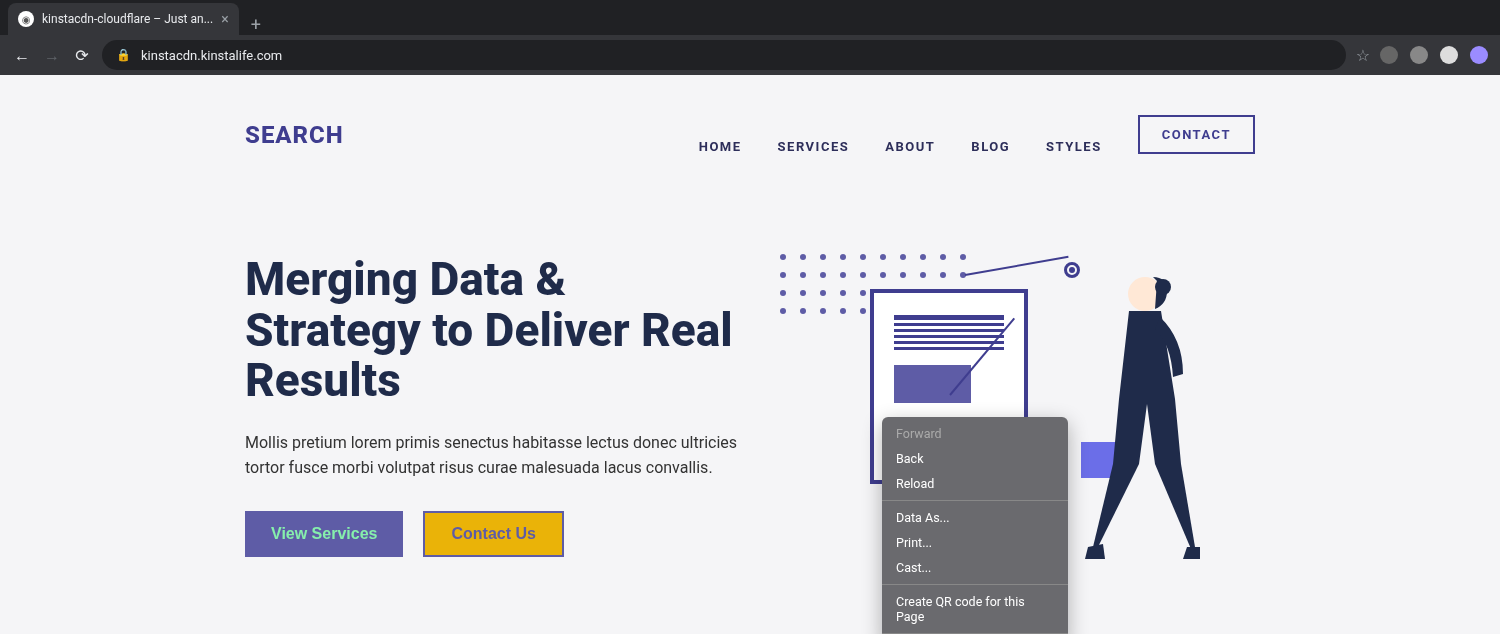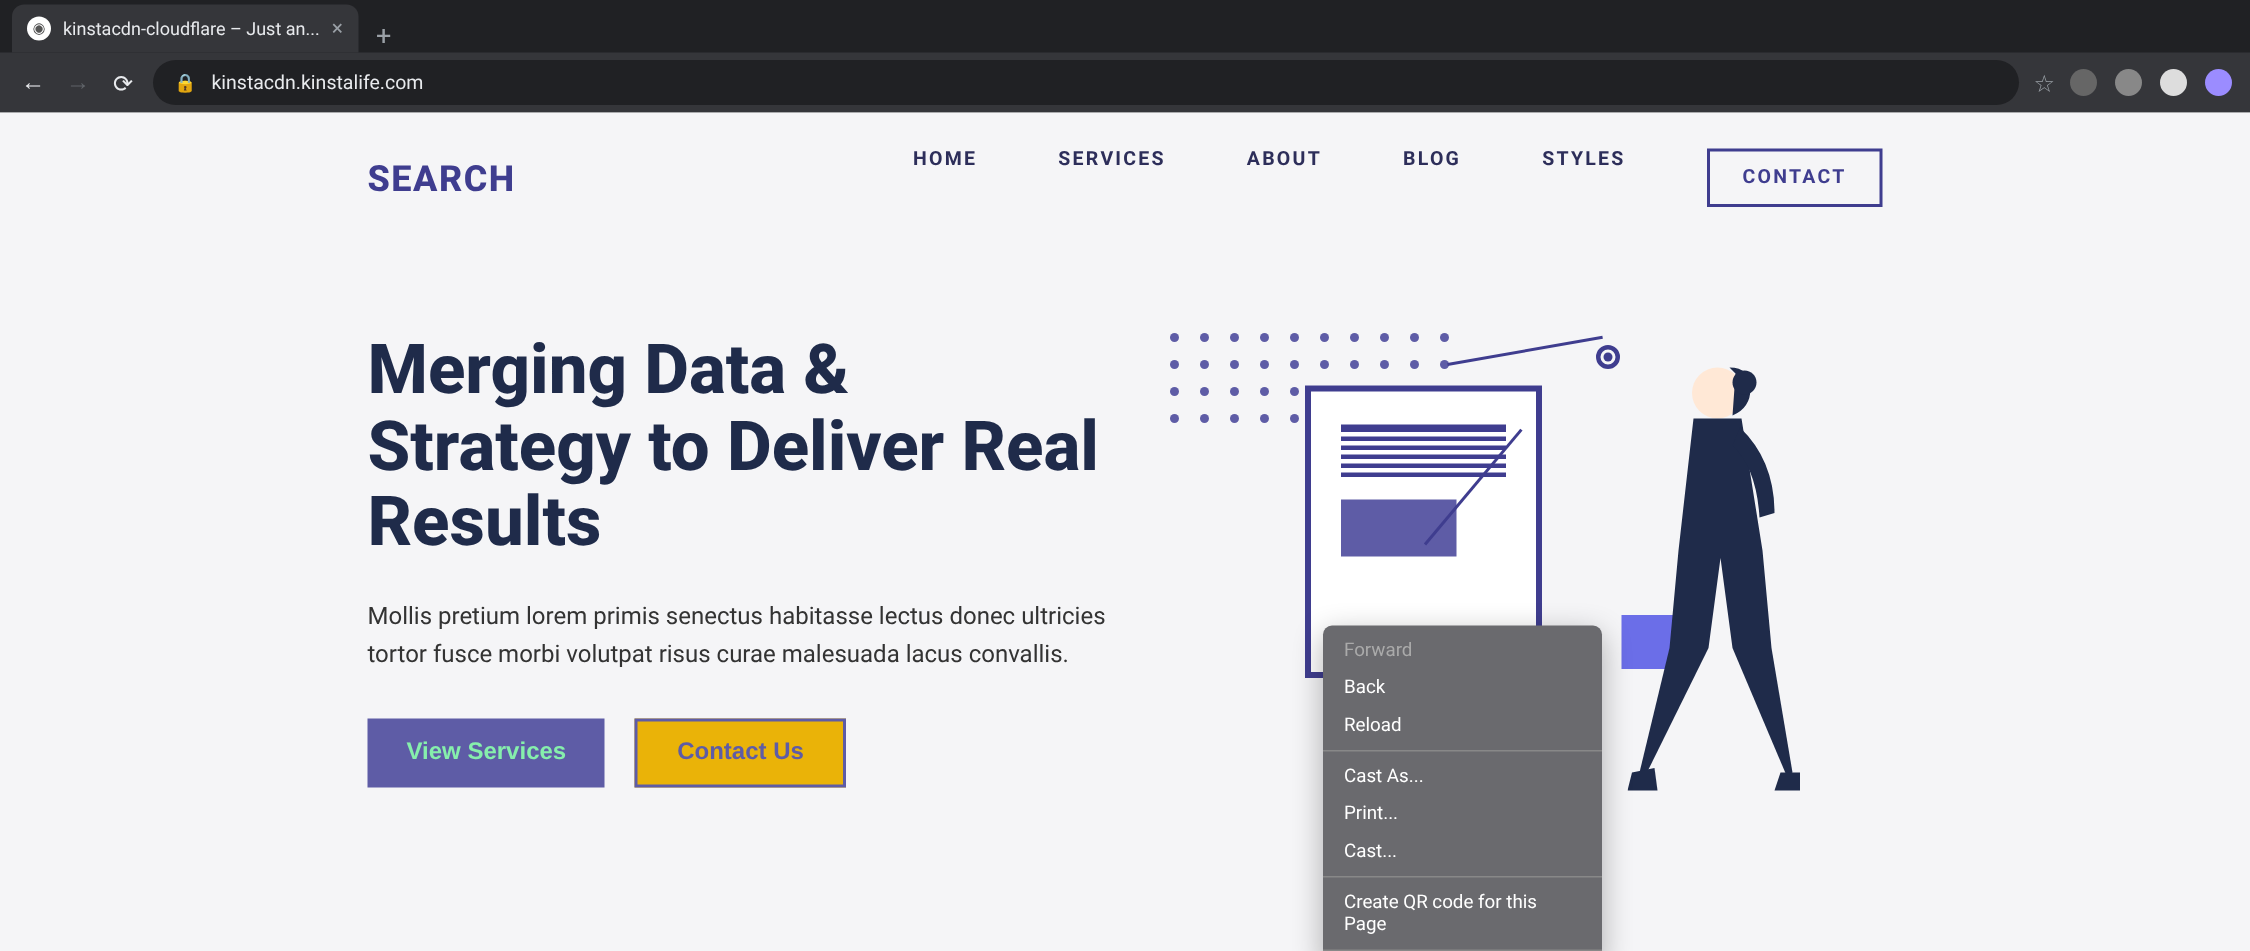--- a/index.html
+++ b/index.html
@@ -19,23 +19,23 @@
     .nav-btn.disabled { color: #5f6368; }
     .address-bar { flex: 1; background: #202124; border-radius: 20px; height: 30px; display: flex; align-items: center; padding: 0 14px; gap: 10px; color: #e8eaed; font-size: 13px; }
     .lock-icon { color: #9aa0a6; font-size: 12px; }
     .ext-icons { display: flex; gap: 12px; align-items: center; }
     .ext-icon { width: 18px; height: 18px; border-radius: 50%; }
     
     
     .page { background: #f5f5f7; height: calc(634px - 75px); position: relative; }
     .container { max-width: 1050px; margin: 0 auto; padding: 0 20px; }
     
-    .site-header { display: flex; align-items: center; justify-content: space-between; padding: 24px 0; }
+    .site-header { display: flex; align-items: center; justify-content: space-between; padding: 40px 0; }
     .logo { font-weight: 800; font-size: 24px; letter-spacing: 1px; color: #3f3d8f; }
-    .nav { display: flex; align-items: flex-start; gap: 54px; }
+    .nav { display: flex; align-items: flex-end; gap: 36px; }
     .nav-link { font-size: 13px; font-weight: 700; letter-spacing: 1.5px; color: #2d2e5a; cursor: pointer; }
     .nav-cta { border: 2px solid #3f3d8f; padding: 10px 22px; color: #3f3d8f; }
     
     .hero { display: flex; padding-top: 60px; }
     .hero-left { flex: 1; max-width: 560px; }
     .hero-title { font-size: 46px; font-weight: 800; color: #1f2b4a; line-height: 1.1; margin-bottom: 24px; }
     .hero-desc { font-size: 16px; color: #333; line-height: 1.6; margin-bottom: 30px; max-width: 510px; }
     .hero-buttons { display: flex; gap: 20px; }
     .btn-primary { background: #5e5ca6; color: #86efac; padding: 14px 26px; font-weight: 700; font-size: 16px; border: none; cursor: pointer; }
     .btn-secondary { background: #eab308; border: 2px solid #5e5ca6; color: #5e5ca6; padding: 12px 26px; font-weight: 700; font-size: 16px; cursor: pointer; }
@@ -192,21 +192,21 @@
         </div>
       </div>
     </div>
   </div>
 
   <div class="context-menu">
     <div class="menu-item disabled">Forward</div>
     <div class="menu-item">Back</div>
     <div class="menu-item">Reload</div>
     <div class="menu-sep"></div>
-    <div class="menu-item">Cast As...</div>
+    <div class="menu-item">Data As...</div>
     <div class="menu-item">Print...</div>
     <div class="menu-item">Cast...</div>
     <div class="menu-sep"></div>
     <div class="menu-item">Create QR code for this Page</div>
     <div class="menu-sep"></div>
 
   </div>
 
 </div>
 

